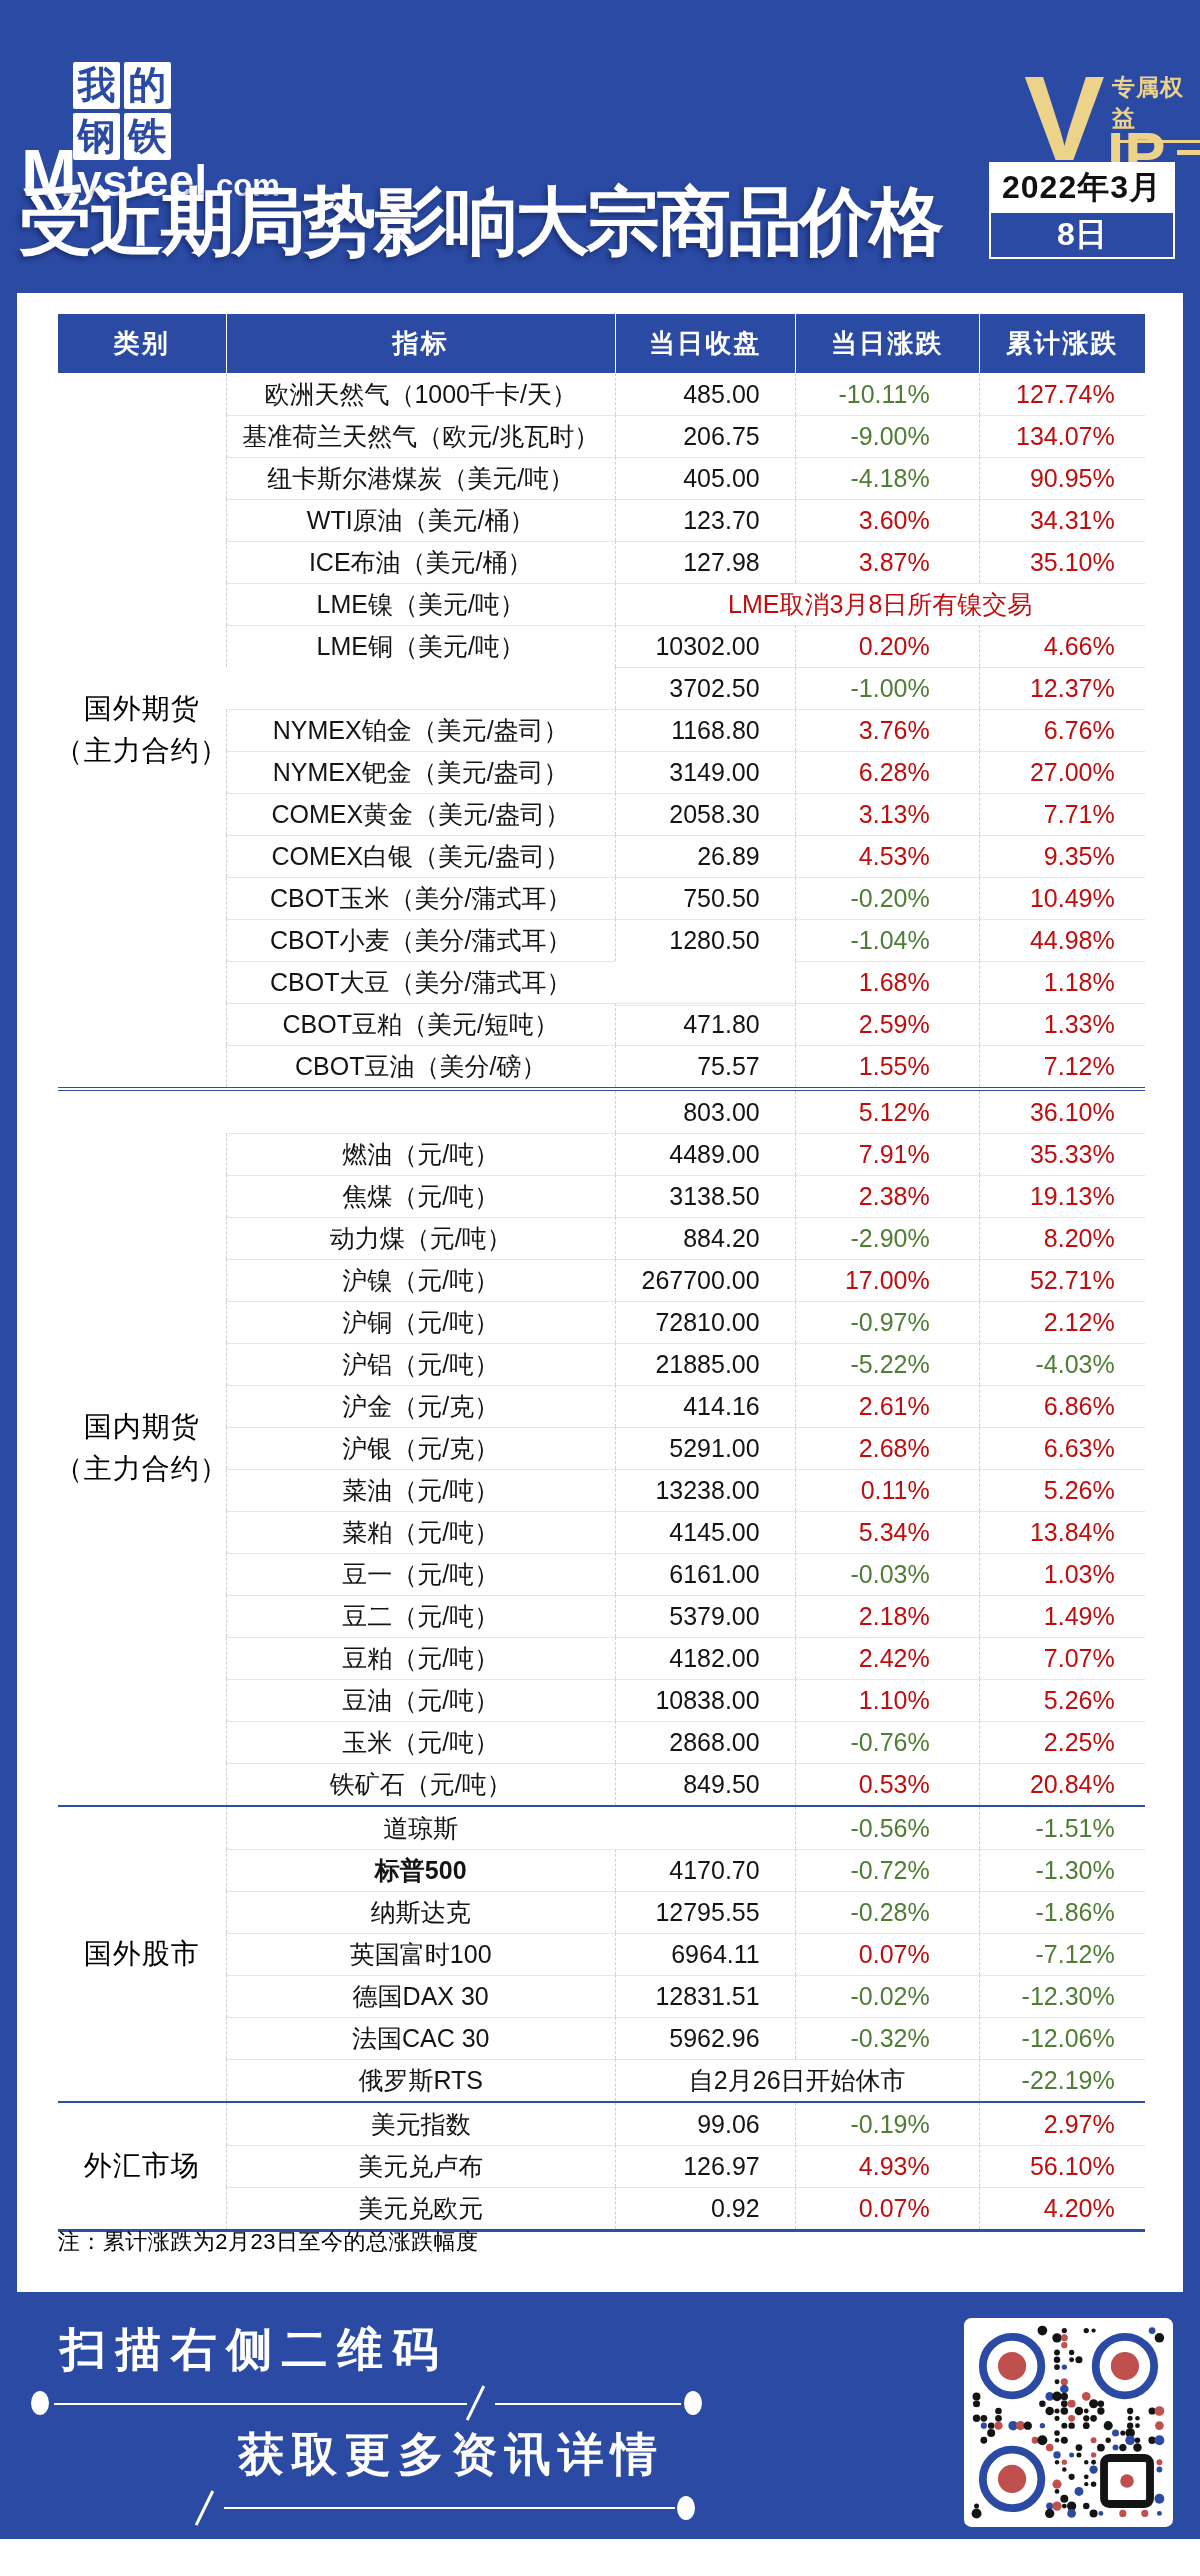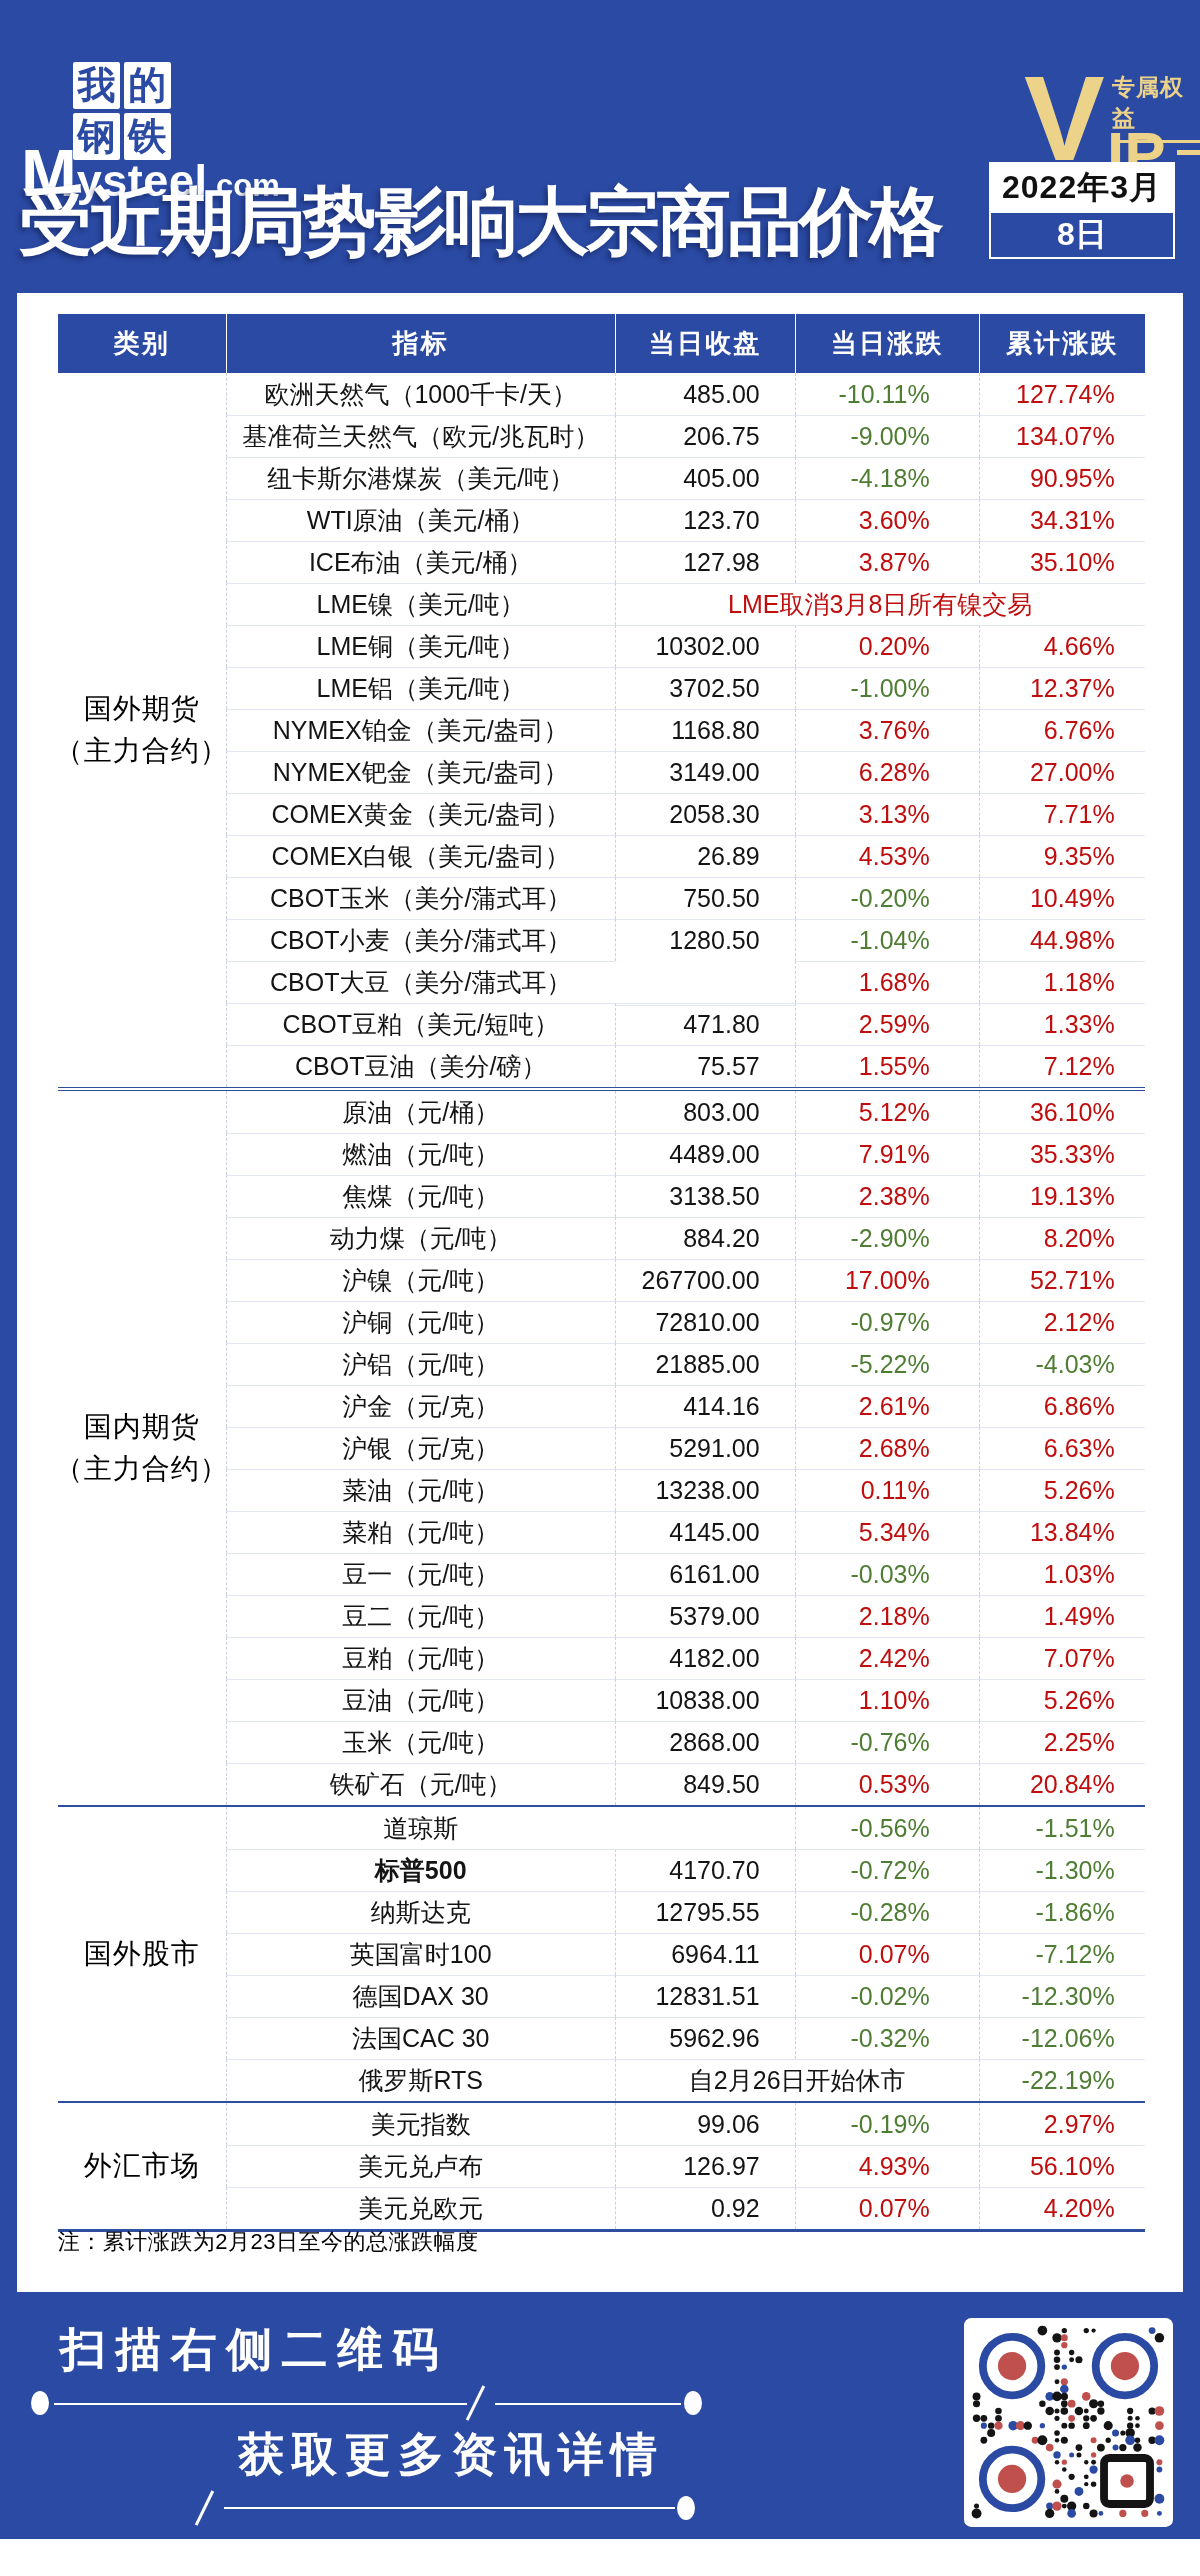--- a/index.html
+++ b/index.html
@@ -132,21 +132,20 @@
             <div class="c name-cell bt" style="grid-area: 5 / 2;">ICE布油（美元/桶）</div>
             <div class="c close-cell bt" style="grid-area: 5 / 3;">127.98</div>
             <div class="c day-cell up bt" style="grid-area: 5 / 4;">3.87%</div>
             <div class="c cum-cell up bt" style="grid-area: 5 / 5;">35.10%</div>
             <div class="c name-cell bt" style="grid-area: 6 / 2;">LME镍（美元/吨）</div>
             <div class="c span-cell up bt" style="grid-area: 6 / 3 / auto / span 3;">LME取消3月8日所有镍交易</div>
             <div class="c name-cell bt" style="grid-area: 7 / 2;">LME铜（美元/吨）</div>
             <div class="c close-cell bt" style="grid-area: 7 / 3;">10302.00</div>
             <div class="c day-cell up bt" style="grid-area: 7 / 4;">0.20%</div>
             <div class="c cum-cell up bt" style="grid-area: 7 / 5;">4.66%</div>
-            <div class="c name-cell bt" style="grid-area: 8 / 2;">LME铝（美元/吨）</div>
             <div class="c close-cell bt" style="grid-area: 8 / 3;">3702.50</div>
             <div class="c day-cell down bt" style="grid-area: 8 / 4;">-1.00%</div>
             <div class="c cum-cell up bt" style="grid-area: 8 / 5;">12.37%</div>
             <div class="c name-cell bt" style="grid-area: 9 / 2;">NYMEX铂金（美元/盎司）</div>
             <div class="c close-cell bt" style="grid-area: 9 / 3;">1168.80</div>
             <div class="c day-cell up bt" style="grid-area: 9 / 4;">3.76%</div>
             <div class="c cum-cell up bt" style="grid-area: 9 / 5;">6.76%</div>
             <div class="c name-cell bt" style="grid-area: 10 / 2;">NYMEX钯金（美元/盎司）</div>
             <div class="c close-cell bt" style="grid-area: 10 / 3;">3149.00</div>
             <div class="c day-cell up bt" style="grid-area: 10 / 4;">6.28%</div>
@@ -178,21 +177,20 @@
             <div class="c name-cell bt" style="grid-area: 17 / 2;">CBOT豆油（美分/磅）</div>
             <div class="c close-cell bt" style="grid-area: 17 / 3;">75.57</div>
             <div class="c day-cell up bt" style="grid-area: 17 / 4;">1.55%</div>
             <div class="c cum-cell up bt" style="grid-area: 17 / 5;">7.12%</div>
           </div>
           <div class="section" data-sep="double">
             <div class="c cat-cell" style="grid-row: 1 / span 17;">
               <div>国内期货</div>
               <div>（主力合约）</div>
             </div>
-            <div class="c name-cell" style="grid-area: 1 / 2;">原油（元/桶）</div>
             <div class="c close-cell" style="grid-area: 1 / 3;">803.00</div>
             <div class="c day-cell up" style="grid-area: 1 / 4;">5.12%</div>
             <div class="c cum-cell up" style="grid-area: 1 / 5;">36.10%</div>
             <div class="c name-cell bt" style="grid-area: 2 / 2;">燃油（元/吨）</div>
             <div class="c close-cell bt" style="grid-area: 2 / 3;">4489.00</div>
             <div class="c day-cell up bt" style="grid-area: 2 / 4;">7.91%</div>
             <div class="c cum-cell up bt" style="grid-area: 2 / 5;">35.33%</div>
             <div class="c name-cell bt" style="grid-area: 3 / 2;">焦煤（元/吨）</div>
             <div class="c close-cell bt" style="grid-area: 3 / 3;">3138.50</div>
             <div class="c day-cell up bt" style="grid-area: 3 / 4;">2.38%</div>

